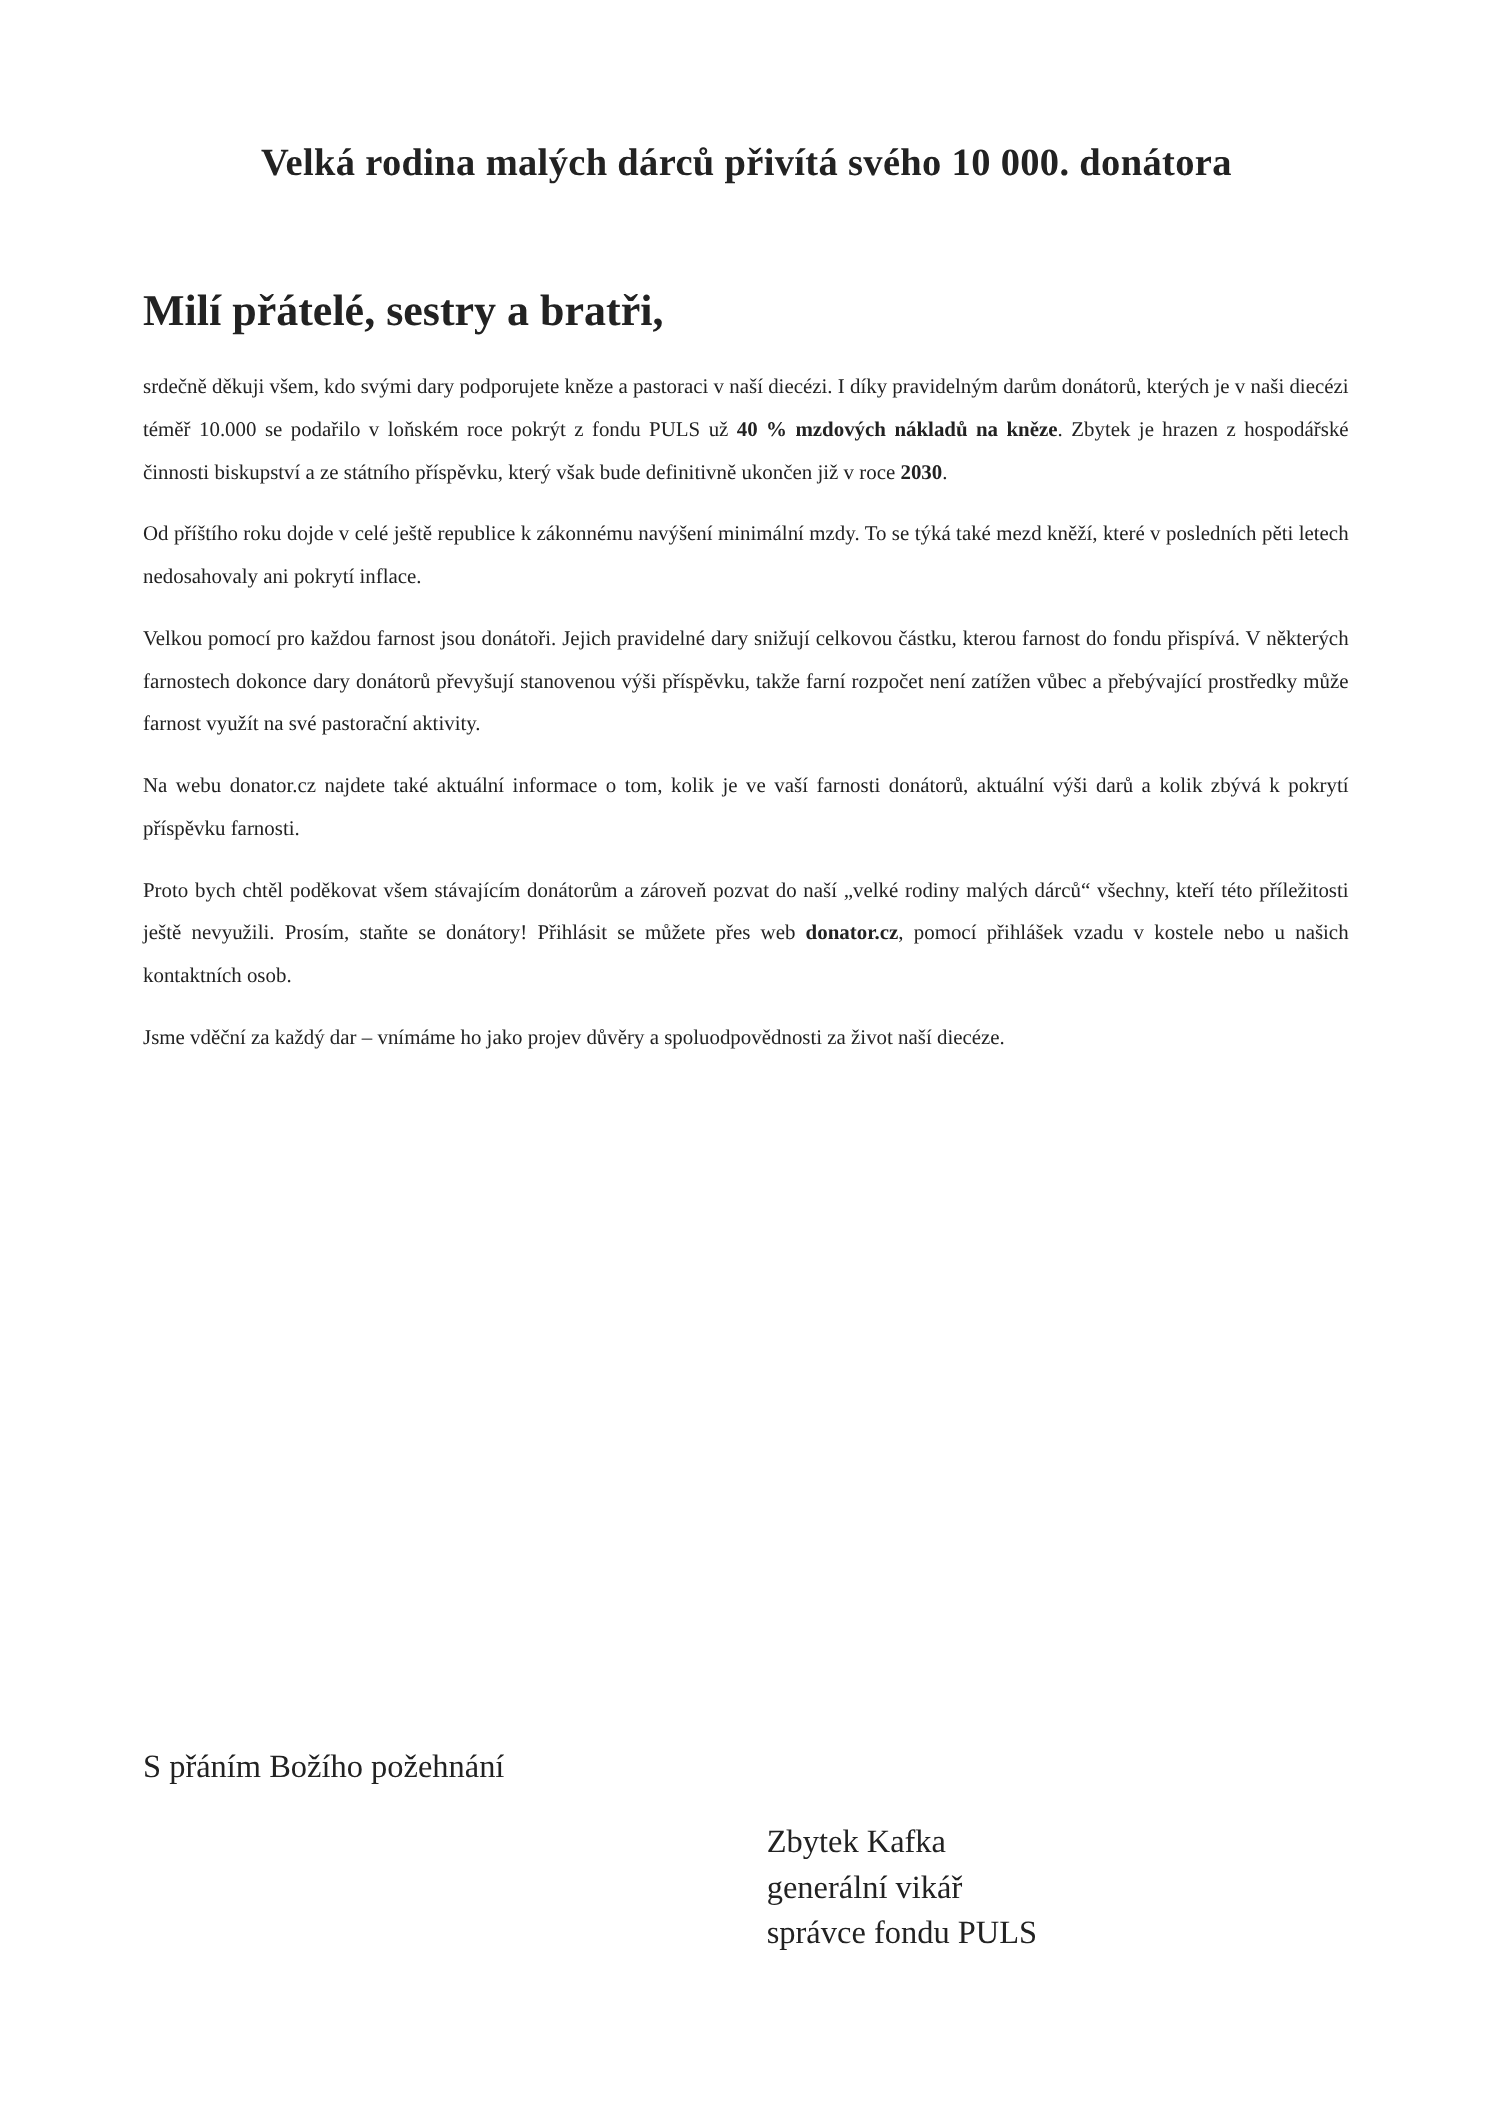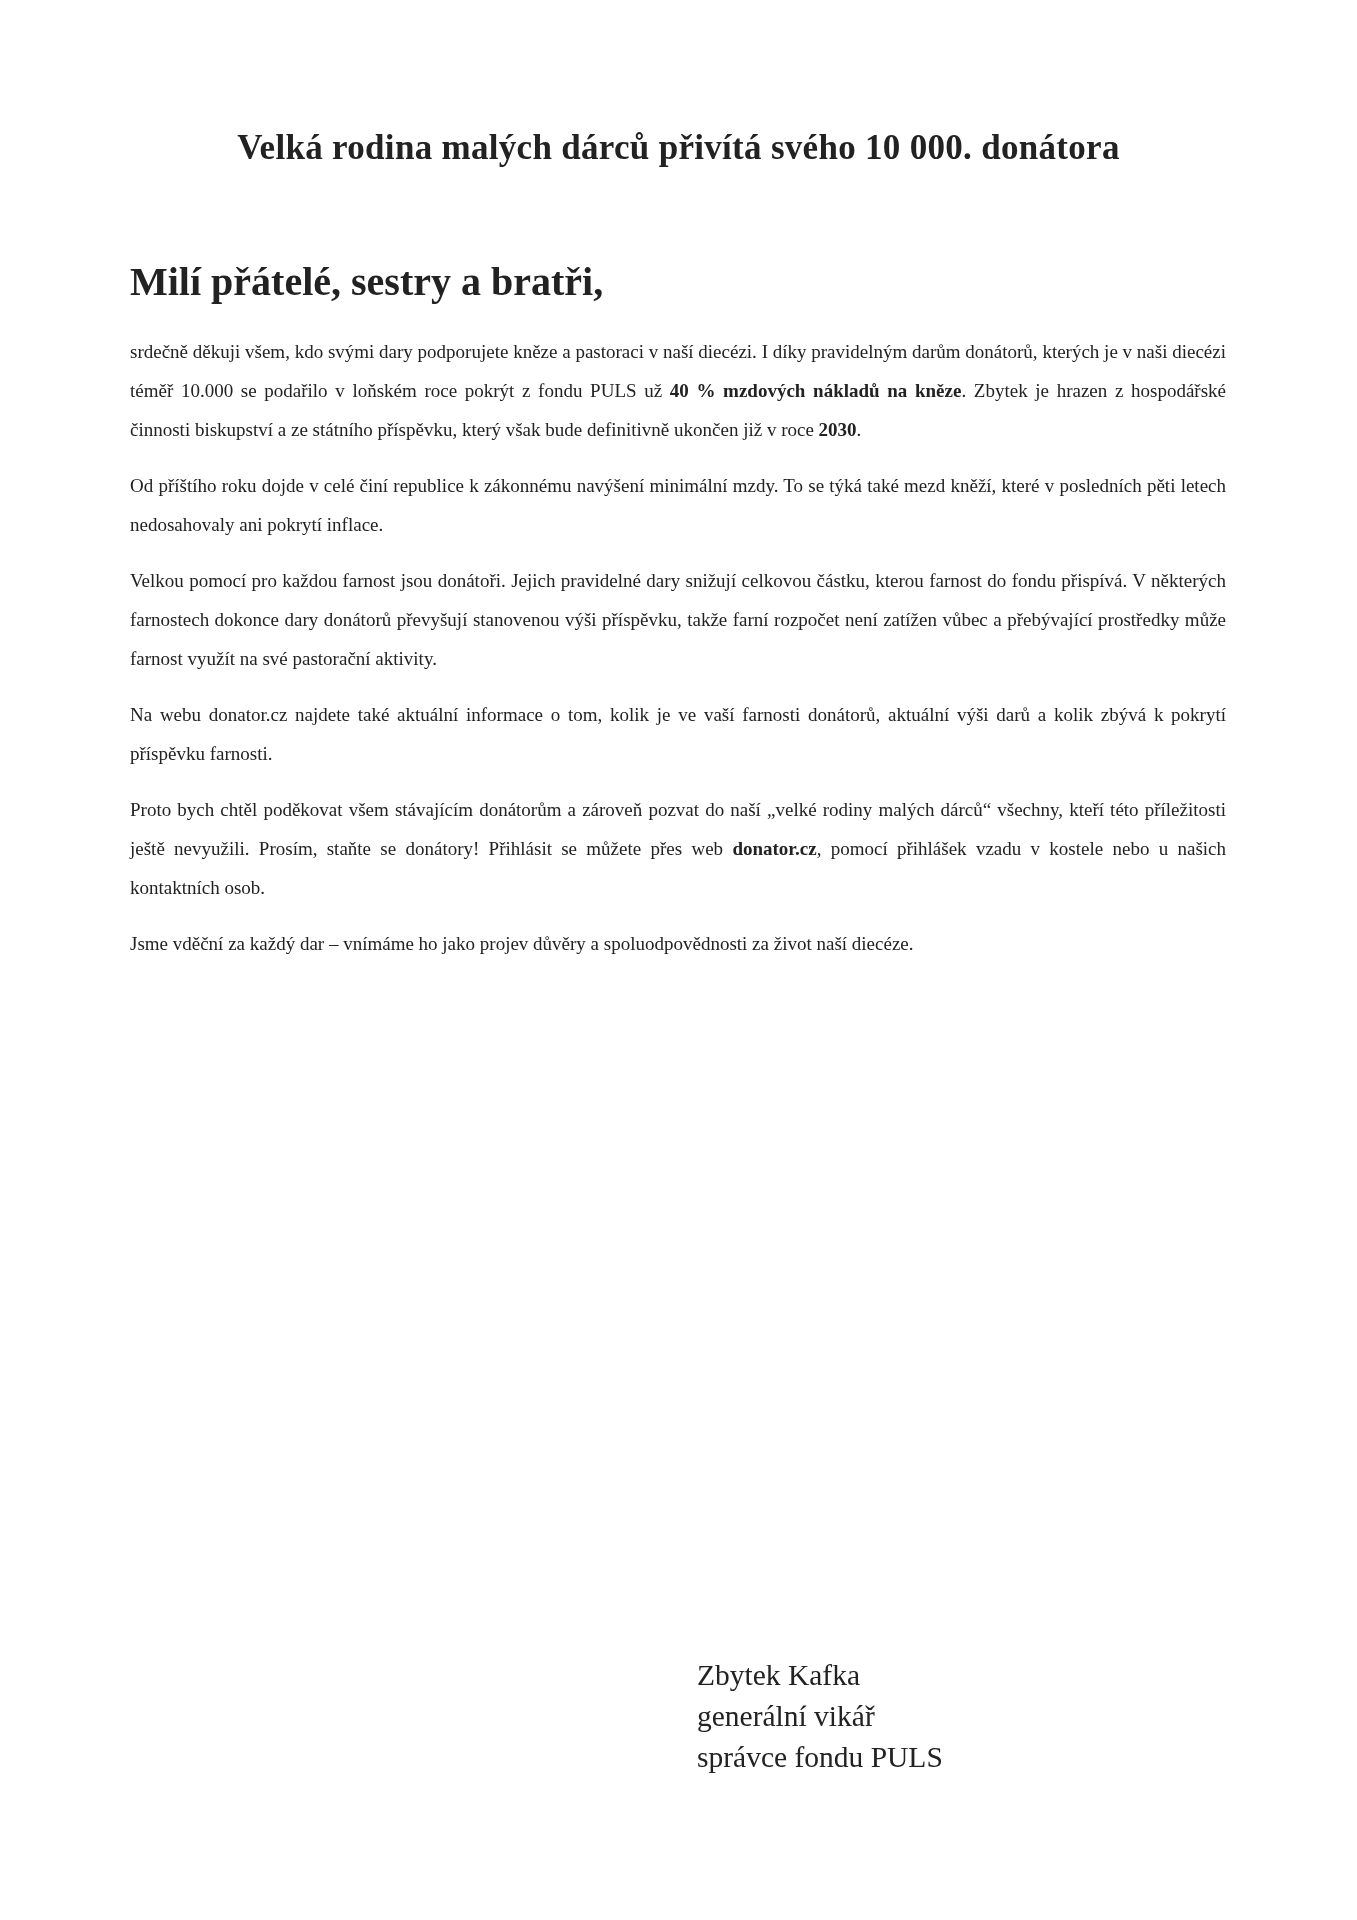--- a/index.html
+++ b/index.html
@@ -77,35 +77,36 @@
 <div class="page">
   <div class="title">Velká rodina malých dárců přivítá svého 10 000. donátora</div>
 
   <div class="greeting">Milí přátelé, sestry a bratři,</div>
 
   <div class="body-text">
     <p>
       <span>srdečně děkuji všem, kdo svými dary podporujete kněze a pastoraci v naší diecézi. I díky pravidelným darům donátorů, kterých je v naši diecézi téměř 10.000 se podařilo v loňském roce pokrýt z fondu PULS už </span><b>40 % mzdových nákladů na kněze</b><span>. Zbytek je hrazen z hospodářské činnosti biskupství a ze státního příspěvku, který však bude definitivně ukončen již v roce </span><b>2030</b><span>.</span>
     </p>
     <p>
-      <span>Od příštího roku dojde v celé činí republice k zákonnému navýšení minimální mzdy. To se týká také mezd kněží, které v posledních pěti letech nedosahovaly ani pokrytí inflace.</span>
+      <span>Od příštího roku dojde v celé ještě republice k zákonnému navýšení minimální mzdy. To se týká také mezd kněží, které v posledních pěti letech nedosahovaly ani pokrytí inflace.</span>
     </p>
     <p>
       <span>Velkou pomocí pro každou farnost jsou donátoři. Jejich pravidelné dary snižují celkovou částku, kterou farnost do fondu přispívá. V některých farnostech dokonce dary donátorů převyšují stanovenou výši příspěvku, takže farní rozpočet není zatížen vůbec a přebývající prostředky může farnost využít na své pastorační aktivity.</span>
     </p>
     <p>
       <span>Na webu donator.cz najdete také aktuální informace o tom, kolik je ve vaší farnosti donátorů, aktuální výši darů a kolik zbývá k pokrytí příspěvku farnosti.</span>
     </p>
     <p>
       <span>Proto bych chtěl poděkovat všem stávajícím donátorům a zároveň pozvat do naší „velké rodiny malých dárců“ všechny, kteří této příležitosti ještě nevyužili. Prosím, staňte se donátory!  Přihlásit se můžete přes web </span><b>donator.cz</b><span>, pomocí přihlášek vzadu v kostele nebo u našich kontaktních osob.</span>
     </p>
     <p>
       <span>Jsme vděční za každý dar – vnímáme ho jako projev důvěry a spoluodpovědnosti za život naší diecéze.</span>
     </p>
   </div>
 
+  <div class="closing">S přáním Božího požehnání</div>
 
   <div class="signature">
     <div>Zbytek Kafka</div>
     <div>generální vikář</div>
     <div>správce fondu PULS</div>
   </div>
 </div>
 
 </body></html>

